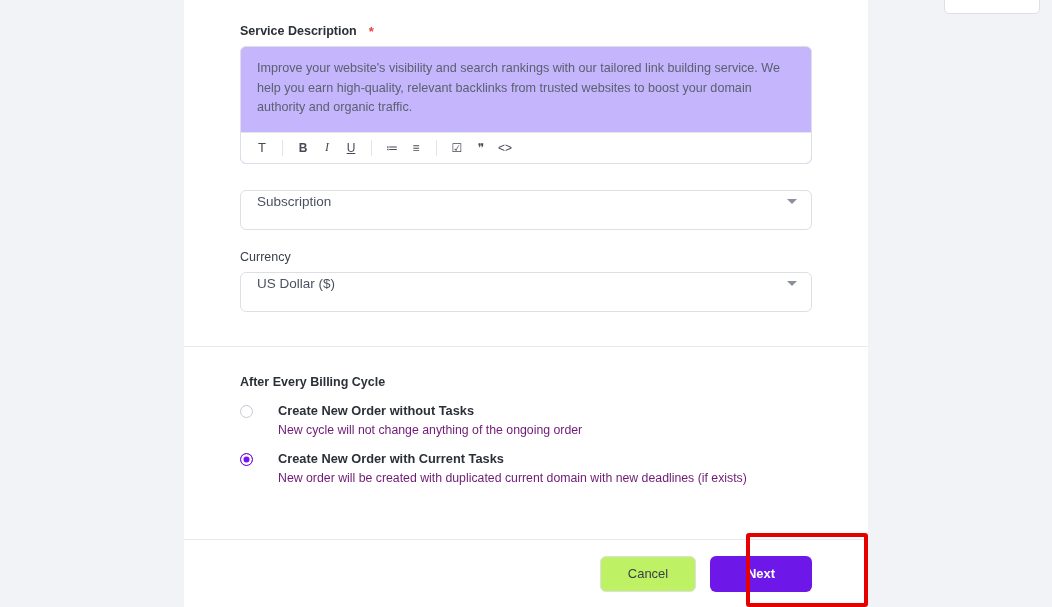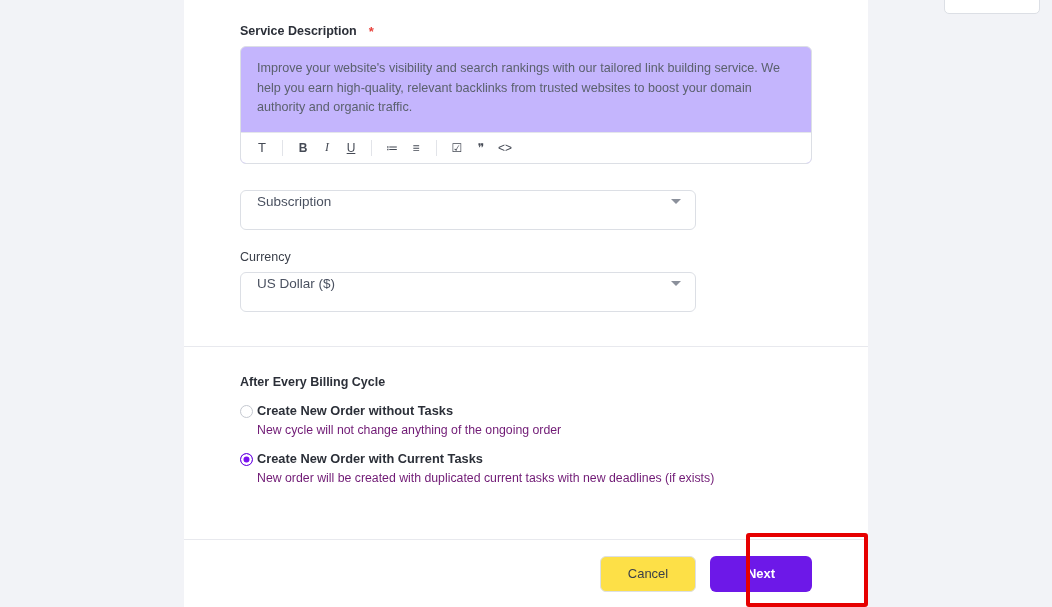--- a/index.html
+++ b/index.html
@@ -121,21 +121,21 @@
     background: #e2e4e9;
     margin: 0 7px;
   }
   .tb-btn.b { font-weight: bold; }
   .tb-btn.i { font-style: italic; font-family: "Liberation Serif", serif; }
   .tb-btn.u { text-decoration: underline; }
   .tb-btn.t { font-size: 13px; }
 
   
   .select {
-    width: 456px;
+    width: 572px;
     height: 40px;
     border: 1px solid #dcdfe5;
     border-radius: 6px;
     background: #fff;
     display: flex;
     align-items: center;
     padding: 0 14px 16px 16px;
     font-size: 13.5px;
     color: #4a5160;
     justify-content: space-between;
@@ -145,21 +145,21 @@
     width: 0; height: 0;
     border-left: 5px solid transparent;
     border-right: 5px solid transparent;
     border-top: 5px solid #8b909b;
   }
 
   
   .radio-row {
     display: flex;
     align-items: flex-start;
-    gap: 4px;
+    gap: 25px;
     margin-top: 12px;
   }
   .radio {
     width: 13px; height: 13px;
     border-radius: 50%;
     border: 1px solid #c4c8d0;
     background: #fff;
     margin-top: 2px;
     flex: none;
     position: relative;
@@ -194,21 +194,21 @@
     justify-content: flex-end;
     padding-right: 56px;
     gap: 14px;
     background: #fff;
   }
   .btn-cancel {
     width: 96px;
     height: 36px;
     border: 1px solid #dcdfe5;
     border-radius: 6px;
-    background: #fde047;
+    background: #bef264;
     font-size: 13px;
     color: #3a3f49;
     display: flex;
     align-items: center;
     justify-content: center;
     cursor: pointer;
   }
   .btn-next {
     width: 102px;
     height: 36px;
@@ -294,21 +294,21 @@
         <div>
           <div class="radio-title">Create New Order without Tasks</div>
           <div class="radio-sub">New cycle will not change anything of the ongoing order</div>
         </div>
       </div>
 
       <div class="radio-row" style="margin-top:14px;">
         <div class="radio checked"></div>
         <div>
           <div class="radio-title">Create New Order with Current Tasks</div>
-          <div class="radio-sub">New order will be created with duplicated current tasks with new deadlines (if exists)</div>
+          <div class="radio-sub">New order will be created with duplicated current domain with new deadlines (if exists)</div>
         </div>
       </div>
     </div>
 
     <div class="footer">
       <div class="btn-cancel">Cancel</div>
       <div class="btn-next">Next</div>
     </div>
   </div>
 

